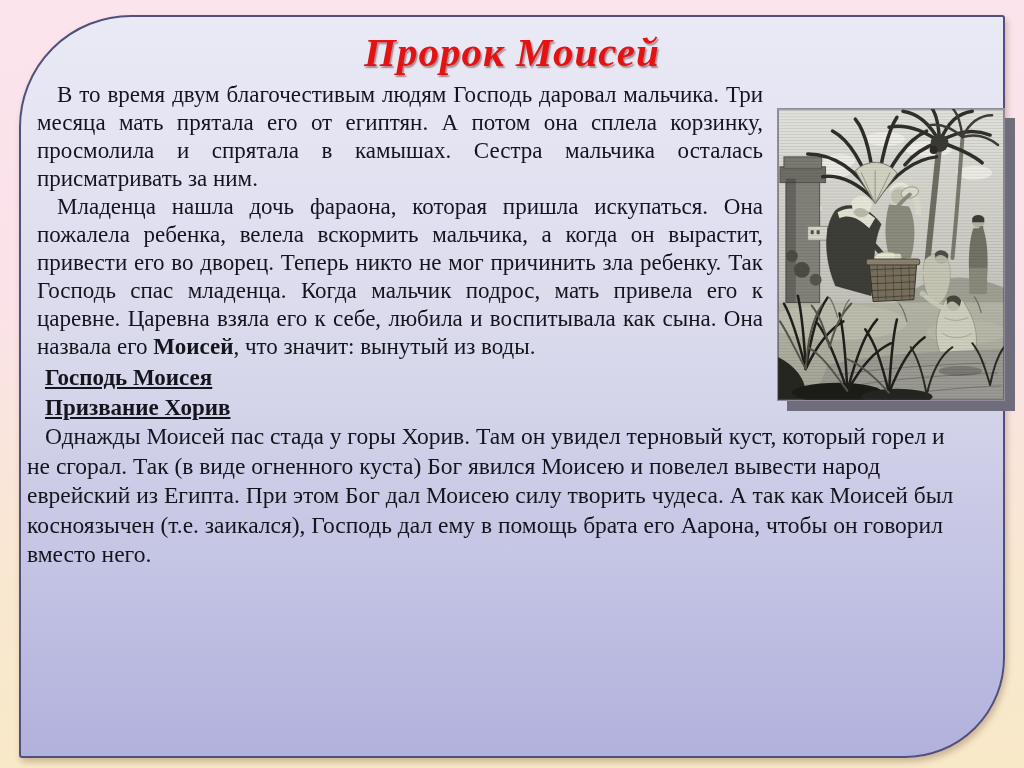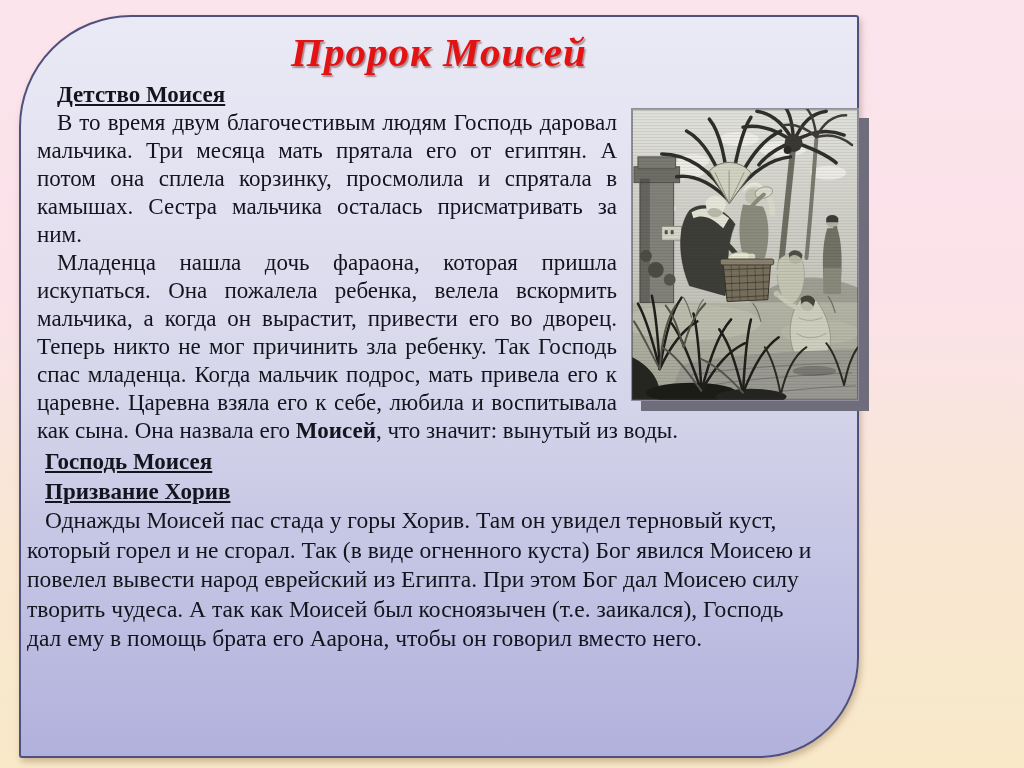--- a/index.html
+++ b/index.html
@@ -1,21 +1,21 @@
 <!DOCTYPE html>
 <html lang="ru"><head>
 <meta charset="utf-8">
 <style>
   html,body{margin:0;padding:0;width:1024px;height:768px;overflow:hidden;}
   body{
     background:linear-gradient(180deg,#fce4ec 0%,#fbe2e9 38%,#f9e7d2 72%,#f8e9c8 100%);
     font-family:"Liberation Serif", serif;
   }
   .slide{
-    position:absolute;left:19px;top:15px;width:840px;height:743px;
+    position:absolute;left:19px;top:15px;width:986px;height:743px;
     box-sizing:border-box;
     border:2px solid #50507c;
     border-radius:112px 3px 100px 3px;
     background:linear-gradient(180deg,#eaeaf6 0%,#d9d9ec 45%,#b1b1dd 100%);
     box-shadow:2px 4px 6px rgba(120,85,55,.35);
   }
   .title{
     margin:10px 0 0 0;
     text-align:center;
     font-style:italic;font-weight:bold;
@@ -258,21 +258,20 @@
               <path d="M205,205 C203,198 201,193 198,189"></path>
           </g>
         </g>
 
         <rect x="0" y="0" width="228" height="293" fill="url(#hatch)"></rect>
         <rect x="0.5" y="0.5" width="227" height="292" fill="none" stroke="rgba(60,60,70,0.5)" stroke-width="1"></rect>
       </svg>
     </figure>
 
     <div class="upper">
-      <h2>Детство Моисея</h2>
       <p>В то время двум благочестивым людям Господь даровал мальчика. Три месяца мать прятала его от египтян.  А потом она сплела корзинку, просмолила и спрятала в камышах. Сестра мальчика осталась присматривать за ним.</p>
       <p><span>Младенца нашла дочь фараона, которая пришла искупаться. Она пожалела ребенка, велела вскормить мальчика, а когда он вырастит, привести его во дворец. Теперь никто не мог причинить зла ребенку. Так Господь спас младенца. Когда мальчик подрос, мать привела его к царевне. Царевна взяла его к себе, любила и воспитывала как сына. Она назвала его </span><strong>Моисей</strong><span>, что значит: вынутый из воды.</span></p>
     </div>
 
     <div class="lower">
       <h2>Господь Моисея</h2>
       <h2>Призвание Хорив</h2>
       <p>Однажды Моисей пас стада у горы Хорив. Там он увидел терновый куст, который горел и не сгорал. Так (в виде огненного куста) Бог явился Моисею и повелел вывести народ еврейский из Египта. При этом Бог дал Моисею силу творить чудеса. А так как Моисей был косноязычен (т.е. заикался), Господь дал ему в помощь брата его Аарона, чтобы он говорил вместо него.</p>
     </div>
 

